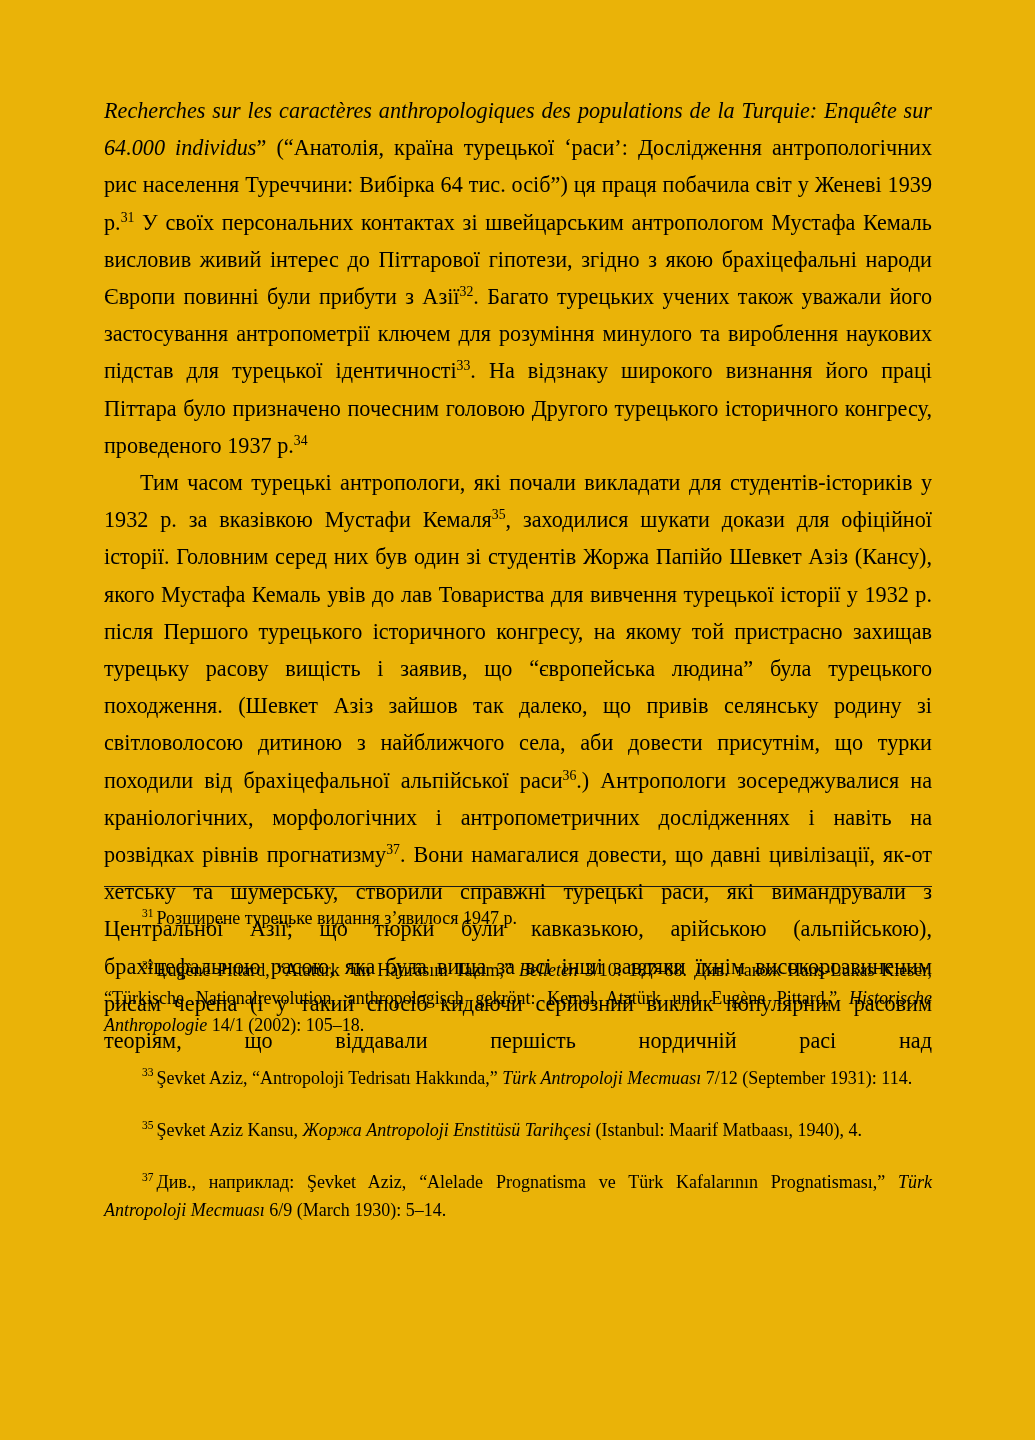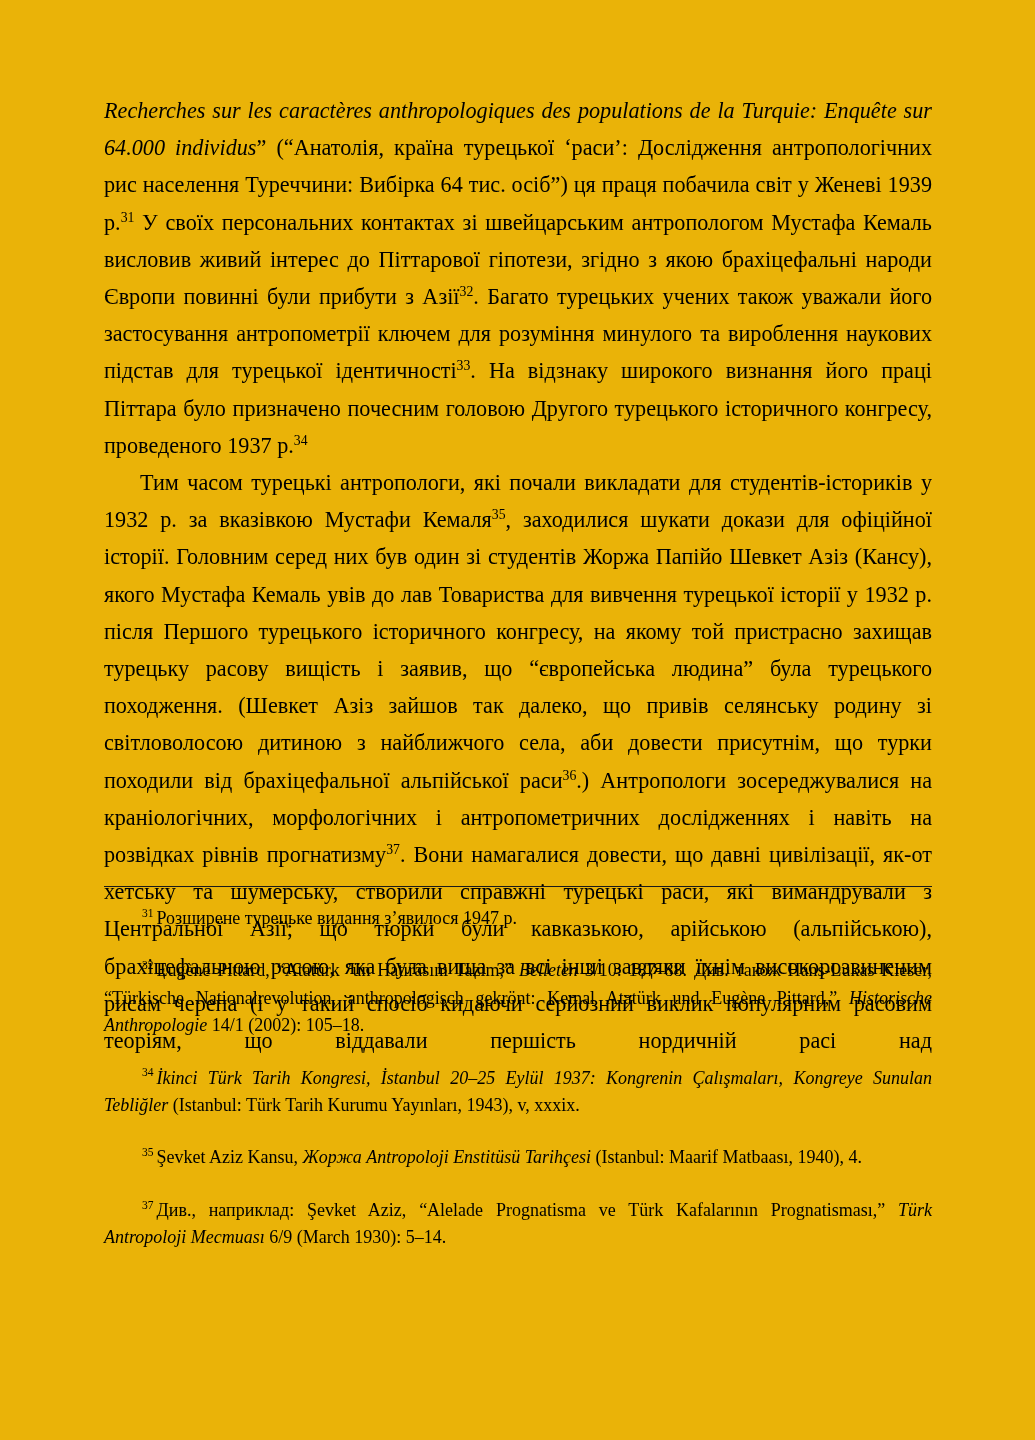--- a/index.html
+++ b/index.html
@@ -107,18 +107,18 @@
         <p class=""><span class="it">Recherches sur les caractères anthropologiques des populations de la Turquie: Enquête sur 64.000 individus</span><span>” (“Анатолія, країна турецької ‘раси’: Дослідження антропологічних рис населення Туреччини: Вибірка 64 тис. осіб”) ця праця побачила світ у Женеві 1939 р.</span><sup class="fn">31</sup><span> У своїх персональних контактах зі швейцарським антропологом Мустафа Кемаль висловив живий інтерес до Піттарової гіпотези, згідно з якою брахіцефальні народи Європи повинні були прибути з Азії</span><sup class="fn">32</sup><span>. Багато турецьких учених також уважали його застосування антропометрії ключем для розуміння минулого та вироблення наукових підстав для турецької ідентичності</span><sup class="fn">33</sup><span>. На відзнаку широкого визнання його праці Піттара було призначено почесним головою Другого турецького історичного конгресу, проведеного 1937 р.</span><sup class="fn">34</sup></p>
         <p class="indent run-on"><span>Тим часом турецькі антропологи, які почали викладати для студентів-істориків у 1932 р. за вказівкою Мустафи Кемаля</span><sup class="fn">35</sup><span>, заходилися шукати докази для офіційної історії. Головним серед них був один зі студентів Жоржа Папійо Шевкет Азіз (Кансу), якого Мустафа Кемаль увів до лав Товариства для вивчення турецької історії у 1932 р. після Першого турецького історичного конгресу, на якому той пристрасно захищав турецьку расову вищість і заявив, що “європейська людина” була турецького походження. (Шевкет Азіз зайшов так далеко, що привів селянську родину зі світловолосою дитиною з найближчого села, аби довести присутнім, що турки походили від брахіцефальної альпійської раси</span><sup class="fn">36</sup><span>.) Антропологи зосереджувалися на краніологічних, морфологічних і антропометричних дослідженнях і навіть на розвідках рівнів прогнатизму</span><sup class="fn">37</sup><span>. Вони намагалися довести, що давні цивілізації, як-от хетську та шумерську, створили справжні турецькі раси, які вимандрували з Центральної Азії; що тюрки були кавказькою, арійською (альпійською), брахіцефальною расою, яка була вища за всі інші завдяки їхнім високорозвиненим рисам черепа (і у такий спосіб кидаючи серйозний виклик популярним расовим теоріям, що віддавали першість нордичній расі над</span></p>
       </div>
   </div>
 
   <hr class="fn-rule">
 
   <div class="notes" id="notes-block">
       <p class="note"><sup class="fnum">31</sup><span>Розширене турецьке видання з’явилося 1947 р.</span></p>
       <p class="note"><sup class="fnum">32</sup><span>Eugène Pittard, “Atatürk ’ün Hatırâsını Tazim,” </span><span class="it">Belleten</span><span> 3/10: 187–88. Див. також Hans-Lukas Kieser, “Türkische Nationalrevolution, anthropologisch gekrönt: Kemal Atatürk und Eugène Pittard,” </span><span class="it">Historische Anthropologie</span><span> 14/1 (2002): 105–18.</span></p>
-      <p class="note"><sup class="fnum">34</sup><span class="it">İkinci Türk Tarih Kongresi, İstanbul 20–25 Eylül 1937: Kongrenin Çalışmaları, Kongreye Sunulan Tebliğler</span><span> (Istanbul: Türk Tarih Kurumu Yayınları, 1943), v, xxxix.</span></p>
+      <p class="note"><sup class="fnum">33</sup><span>Şevket Aziz, “Antropoloji Tedrisatı Hakkında,” </span><span class="it-alt">Türk Antropoloji Mecmuası</span><span> 7/12 (September 1931): 114.</span></p>
       <p class="note"><sup class="fnum">35</sup><span>Şevket Aziz Kansu, </span><span class="it">Жоржа Antropoloji Enstitüsü Tarihçesi</span><span> (Istanbul: Maarif Matbaası, 1940), 4.</span></p>
       <p class="note"><sup class="fnum">37</sup><span>Див., наприклад: Şevket Aziz, “Alelade Prognatisma ve Türk Kafalarının Prognatisması,” </span><span class="it-alt">Türk Antropoloji Mecmuası</span><span> 6/9 (March 1930): 5–14.</span></p>
     </div>
 
 </div>
 
 </body></html>

